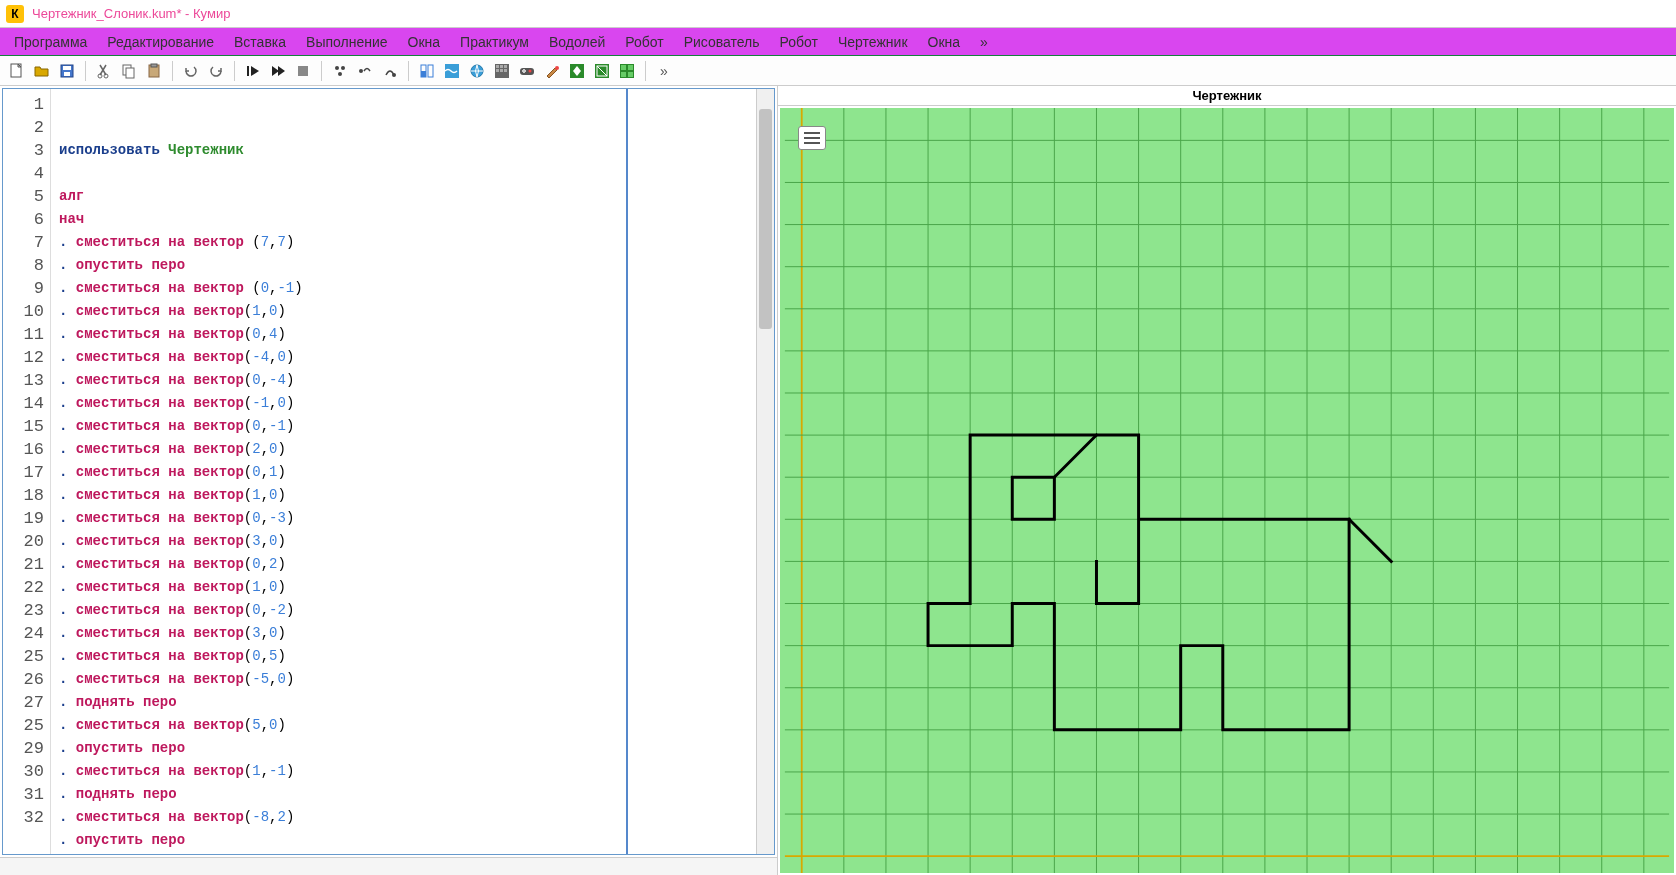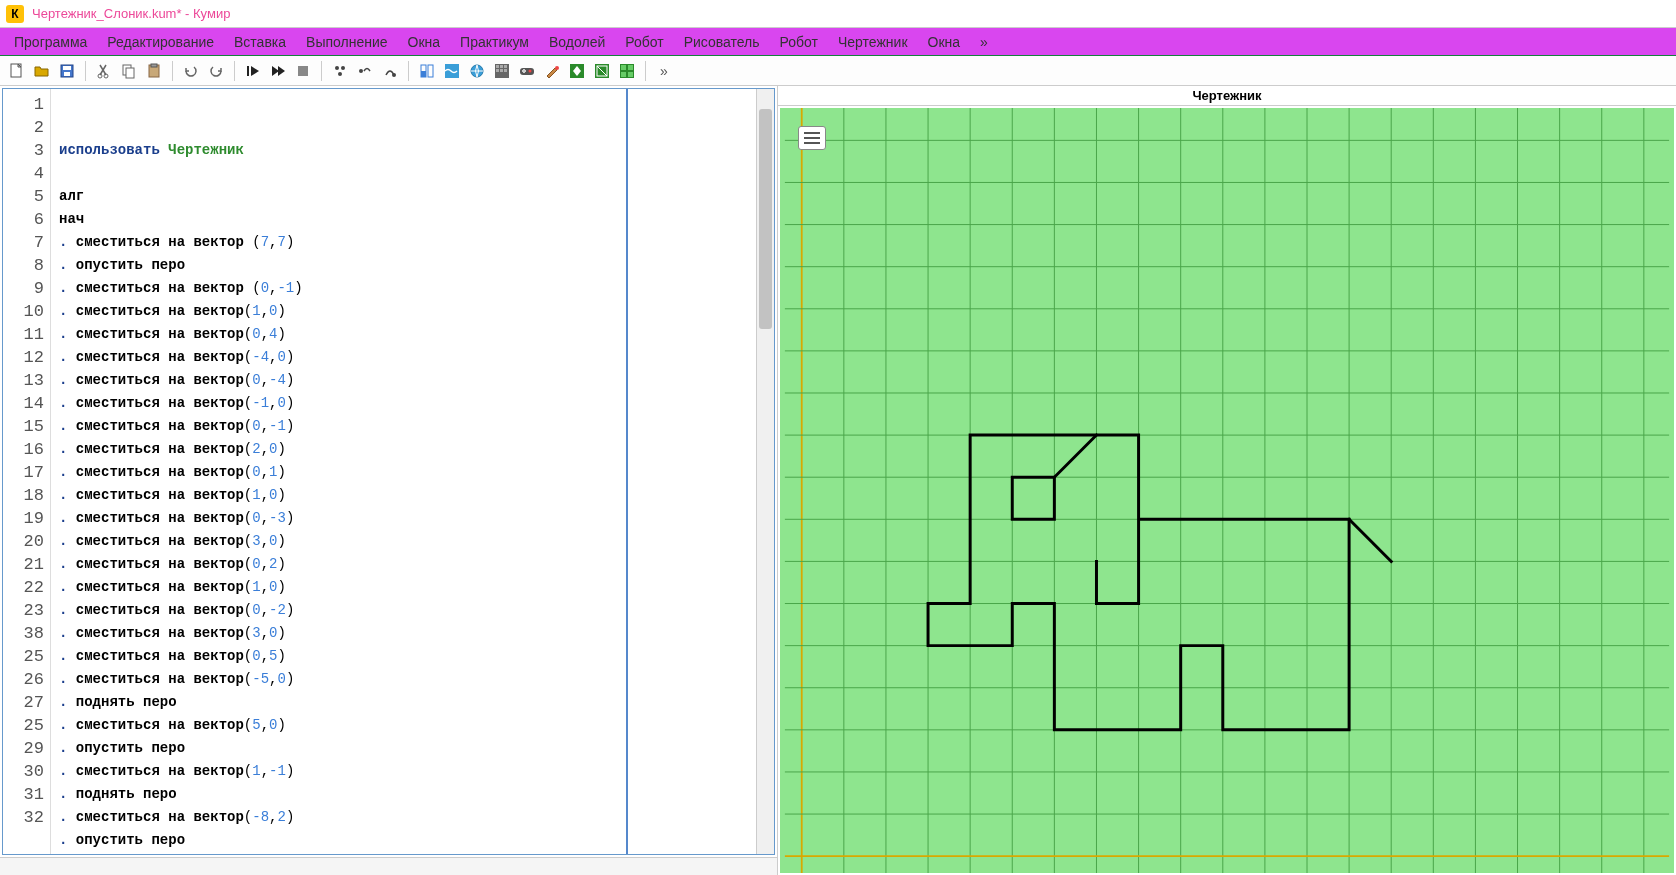--- a/index.html
+++ b/index.html
@@ -124,21 +124,21 @@
   border-left: 1px solid #ccc;
   position: relative;
 }
 .scroll-thumb {
   position: absolute;
   top: 20px; left: 2px; right: 2px;
   height: 220px;
   background: #c2c2c2;
   border-radius: 3px;
 }
-.kw { color: #000000; font-weight: bold; }
+.kw { color: #be185d; font-weight: bold; }
 .kw-use { color: #1a3e8c; font-weight: bold; }
 .name-green { color: #2e8b2e; font-weight: bold; }
 .num { color: #3a7ed8; }
 .paren { color: #000; }
 .dot { color: #1a3e8c; font-weight: bold; }
 .canvas-pane {
   flex: 1;
   display: flex;
   flex-direction: column;
   background: #fff;
@@ -389,21 +389,21 @@
           <div>14</div>
           <div>15</div>
           <div>16</div>
           <div>17</div>
           <div>18</div>
           <div>19</div>
           <div>20</div>
           <div>21</div>
           <div>22</div>
           <div>23</div>
-          <div>38</div>
+          <div>24</div>
           <div>25</div>
           <div>26</div>
           <div>27</div>
           <div>25</div>
           <div>29</div>
           <div>30</div>
           <div>31</div>
           <div>32</div>
         </div>
       <div class="code-area" id="code-area">

